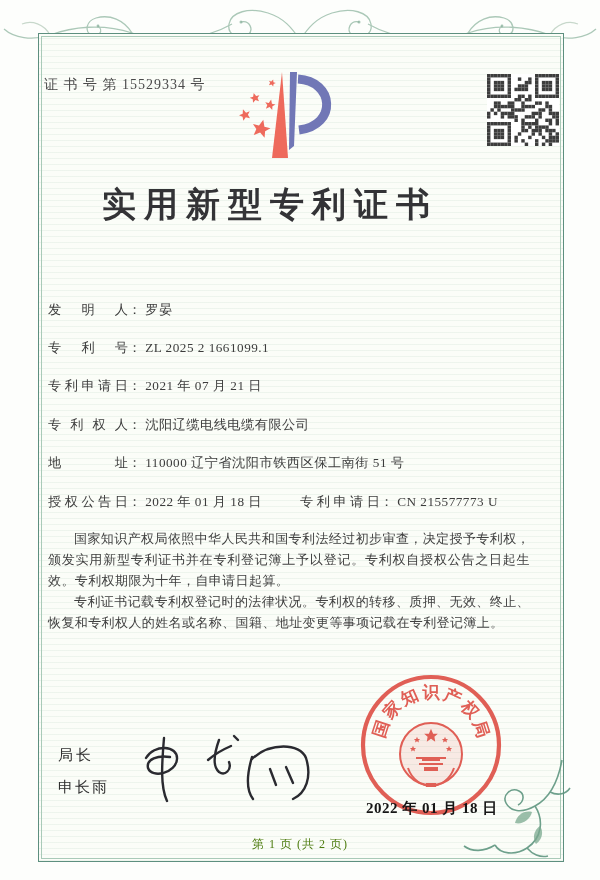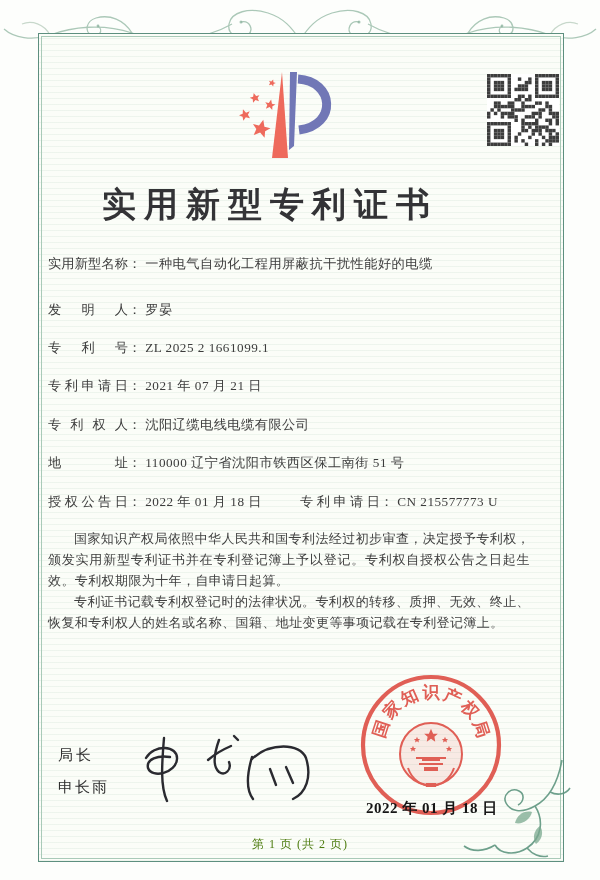--- a/index.html
+++ b/index.html
@@ -78,20 +78,21 @@
       <circle cx="300" cy="41" r="2"></circle>
         <circle cx="241" cy="22" r="1.5"></circle>
         <circle cx="359" cy="22" r="1.5"></circle>
       <circle cx="98" cy="26" r="1.4"></circle>
         <circle cx="502" cy="26" r="1.4"></circle>
     </g>
   </svg>
 
   <div class="frame"></div>
 
+  <div class="abs cert-no">证 书 号 第 15529334 号</div>
 
   <svg class="abs logo" viewBox="0 0 102 94">
     <g fill="#ee6a5c">
       <path d="M0,-10 L2.94,-3.09 L9.51,-3.09 L4.76,1.18 L5.88,8.09 L0,3.82 L-5.88,8.09 L-4.76,1.18 L-9.51,-3.09 L-2.94,-3.09 Z" transform="translate(36,13) scale(0.38) rotate(18)"></path>
       <path d="M0,-10 L2.94,-3.09 L9.51,-3.09 L4.76,1.18 L5.88,8.09 L0,3.82 L-5.88,8.09 L-4.76,1.18 L-9.51,-3.09 L-2.94,-3.09 Z" transform="translate(19,28) scale(0.52) rotate(-14)"></path>
       <path d="M0,-10 L2.94,-3.09 L9.51,-3.09 L4.76,1.18 L5.88,8.09 L0,3.82 L-5.88,8.09 L-4.76,1.18 L-9.51,-3.09 L-2.94,-3.09 Z" transform="translate(34,35) scale(0.55) rotate(12)"></path>
       <path d="M0,-10 L2.94,-3.09 L9.51,-3.09 L4.76,1.18 L5.88,8.09 L0,3.82 L-5.88,8.09 L-4.76,1.18 L-9.51,-3.09 L-2.94,-3.09 Z" transform="translate(9,45) scale(0.6) rotate(-20)"></path>
       <path d="M0,-10 L2.94,-3.09 L9.51,-3.09 L4.76,1.18 L5.88,8.09 L0,3.82 L-5.88,8.09 L-4.76,1.18 L-9.51,-3.09 L-2.94,-3.09 Z" transform="translate(25,59) scale(0.95) rotate(14)"></path>
       <polygon points="46,2 36,88 52,88"></polygon>
     </g>
@@ -319,23 +320,20 @@
         <rect x="20.4" y="68.0" width="3.4" height="3.4"></rect>
         <rect x="37.4" y="68.0" width="3.4" height="3.4"></rect>
         <rect x="47.6" y="68.0" width="3.4" height="3.4"></rect>
         <rect x="54.4" y="68.0" width="3.4" height="3.4"></rect>
         <rect x="61.2" y="68.0" width="3.4" height="3.4"></rect>
       </g>
     </svg>
 
   <div class="abs title">实用新型专利证书</div>
 
-  <div class="abs row" style="top:255px">
-    <span class="flabel">实用新型名称</span><span class="colon">：</span><span class="fvalue">一种电气自动化工程用屏蔽抗干扰性能好的电缆</span>
-  </div>
   <div class="abs row" style="top:301px">
     <span class="flabel">发明人</span><span class="colon">：</span><span class="fvalue">罗晏</span>
   </div>
   <div class="abs row" style="top:339px">
     <span class="flabel">专利号</span><span class="colon">：</span><span class="fvalue">ZL 2025 2 1661099.1</span>
   </div>
   <div class="abs row" style="top:377px">
     <span class="flabel">专利申请日</span><span class="colon">：</span><span class="fvalue">2021 年 07 月 21 日</span>
   </div>
   <div class="abs row" style="top:416px">

